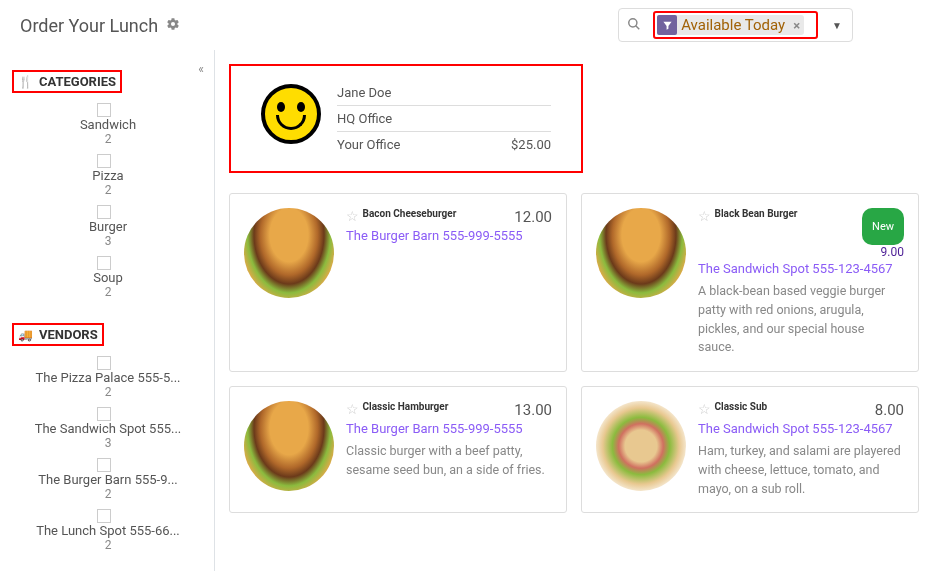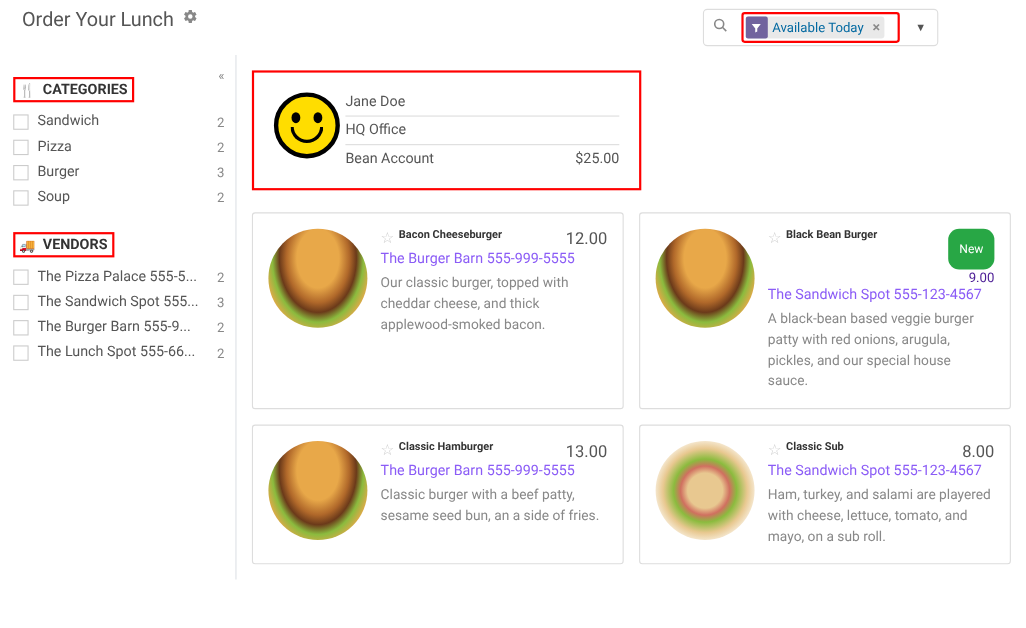--- a/index.html
+++ b/index.html
@@ -1,49 +1,49 @@
 <!DOCTYPE html>
 <html><head>
   <meta charset="utf-8">
   <style>
     * { box-sizing: border-box; margin: 0; padding: 0; }
     body { font-family: -apple-system, BlinkMacSystemFont, "Segoe UI", Roboto, sans-serif; font-size: 13px; color: #333; background: #fff; width: 933px; }
     
     
-    .header { display: flex; padding: 8px 20px; }
+    .header { display: flex; align-items: center; padding: 8px 20px; }
     .header-title { font-size: 18px; color: #555; margin-right: 8px; }
     .gear-icon { color: #888; font-size: 14px; cursor: pointer; }
     .search-area { margin-left: auto; margin-right: 60px; display: flex; align-items: center; background: #fff; border: 1px solid #ddd; border-radius: 4px; height: 34px; }
     .search-icon { color: #888; margin: 0 8px; }
     .filter-chip { display: inline-flex; align-items: center; background: #e9e9e9; border-radius: 3px; margin-right: 8px; }
     .filter-chip-highlight { border: 2px solid red; margin: 0 4px 0 4px; padding: 2px 4px 2px 2px; display: inline-flex; align-items: center; border-radius: 3px; }
     .filter-icon-box { background: #71639e; color: #fff; width: 20px; height: 20px; display: inline-flex; align-items: center; justify-content: center; border-radius: 2px; margin-right: 4px; font-size: 11px; }
-    .filter-text { color: #0369a1; font-size: 12px; margin-right: 4px; }
+    .filter-text { color: #a16207; font-size: 15px; margin-right: 4px; }
     .filter-close { color: #888; font-weight: bold; cursor: pointer; padding: 0 4px; }
     .search-input { border: none; outline: none; font-size: 13px; width: 200px; padding: 4px; }
     .search-caret { color: #555; padding: 0 10px; cursor: pointer; font-size: 10px; }
     
     
     .layout { display: flex; }
     .sidebar { width: 215px; padding: 20px 10px 10px 12px; position: relative; border-right: 1px solid #dee2e6; }
     .sidebar-toggle { position: absolute; top: 12px; right: 10px; color: #888; font-size: 12px; cursor: pointer; }
     .main { flex: 1; padding: 14px; }
     
     
     .section-title { display: inline-flex; align-items: center; font-weight: bold; font-size: 13px; color: #333; margin-bottom: 6px; padding: 2px 4px; }
     .section-title.highlight { border: 2px solid red; }
     .section-title .section-icon { color: #888; margin-right: 6px; font-size: 12px; }
     .filter-list { list-style: none; margin-bottom: 20px; }
-    .filter-item { display: flex; align-items: center; padding: 4px 0; cursor: pointer; }
+    .filter-item { display: flex; align-items: center; padding: 4px 0; cursor: pointer; flex-direction: column; }
     .filter-checkbox { width: 14px; height: 14px; border: 1px solid #ccc; margin-right: 8px; background: #fff; }
     .filter-label { flex: 1; color: #555; white-space: nowrap; overflow: hidden; text-overflow: ellipsis; }
     .filter-count { color: #888; font-size: 12px; }
     
     
-    .user-card { border: 2px solid red; padding: 14px 18px; margin-bottom: 20px; width: 354px; display: flex; gap: 5px; }
+    .user-card { border: 2px solid red; padding: 14px 30px; margin-bottom: 20px; width: 354px; display: flex; gap: 16px; }
     .smiley { width: 60px; height: 60px; border-radius: 50%; background: #fd0; border: 4px solid #000; position: relative; flex-shrink: 0; margin-top: 4px; }
     .smiley::before, .smiley::after { content: ''; position: absolute; width: 8px; height: 10px; background: #000; border-radius: 50%; top: 14px; }
     .smiley::before { left: 12px; }
     .smiley::after { right: 12px; }
     .smiley-mouth { position: absolute; width: 30px; height: 15px; border: 3px solid #000; border-top: none; border-radius: 0 0 30px 30px; bottom: 10px; left: 11px; }
     .user-info { flex: 1; }
     .user-row { padding: 5px 0; border-bottom: 1px solid #ddd; display: flex; color: #555;}
     .user-row:last-child { border-bottom: none; }
     .user-balance { margin-left: auto; }
     
@@ -160,37 +160,36 @@
           <div class="smiley-mouth"></div>
         </div>
       <div class="user-info">
         <div class="user-row">
             <span>Jane Doe</span>
           </div>
         <div class="user-row">
             <span>HQ Office</span>
           </div>
         <div class="user-row">
-            <span>Bean Account</span>
+            <span>Your Office</span>
             <span class="user-balance">$25.00</span>
           </div>
       </div>
     </div>
 
     <div class="product-grid">
       <div class="product-card">
         <div class="product-img burger-img"></div>
         <div class="product-body">
           <div class="product-header">
               <span class="star-icon">☆</span>
               <span class="product-name">Bacon Cheeseburger</span>
               <span class="product-price">12.00</span>
             </div>
           <div class="product-vendor">The Burger Barn 555-999-5555</div>
-          <div class="product-desc">Our classic burger, topped with cheddar cheese, and thick applewood-smoked bacon.</div>
         </div>
       </div>
       <div class="product-card">
         <div class="product-img burger-img"></div>
         <div class="product-body">
           <div class="product-header">
               <span class="star-icon">☆</span>
               <span class="product-name">Black Bean Burger</span>
               <span class="badge-new">New</span>
             </div>

